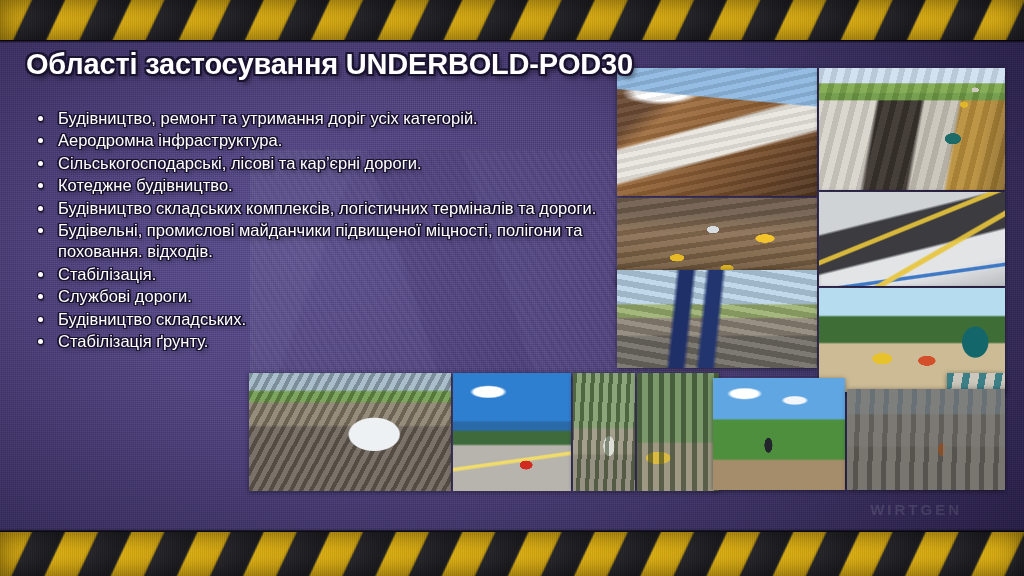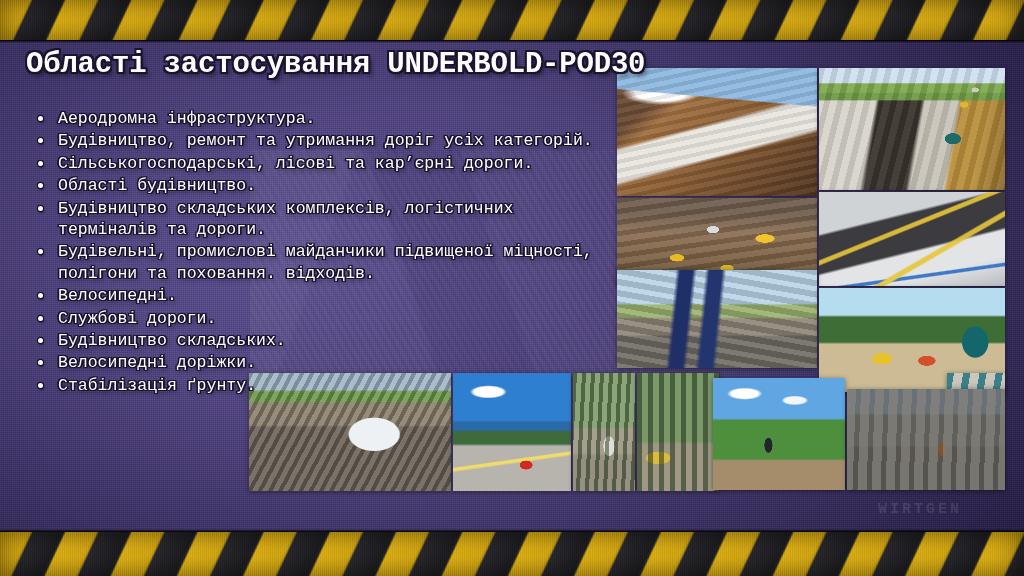--- a/index.html
+++ b/index.html
@@ -6,21 +6,20 @@
   * { margin:0; padding:0; box-sizing:border-box; }
   html,body{
     width:1024px; height:576px; overflow:hidden;
     background:#12121a;
     font-family:"Liberation Sans","DejaVu Sans",sans-serif;
   }
   .slide{
     position:relative; width:1024px; height:576px; overflow:hidden;
     background:
       radial-gradient(ellipse 900px 500px at 30% 45%, #574a8c 0%, #4a3d7a 40%, #3c3166 75%, #2e2551 100%);
-    font-family: Liberation Mono, monospace;
   }
 
   
   .fabric{
     position:absolute; inset:40px 0 44px 0;
     background-image:
       repeating-linear-gradient(0deg, rgba(255,255,255,.045) 0 1px, rgba(0,0,0,.035) 1px 2px),
       repeating-linear-gradient(90deg, rgba(255,255,255,.04) 0 1px, rgba(0,0,0,.03) 1px 2px);
     pointer-events:none; z-index:2;
   }
@@ -355,30 +354,29 @@
   <div class="photo p-piers">
       <div class="layer"></div>
     </div>
   <div class="photo p-viaduct">
       <div class="layer"></div>
     </div>
 
   <div class="title">Області застосування UNDERBOLD-POD30</div>
 
   <ul class="bullets">
+    <li>Будівництво, ремонт та утримання доріг усіх категорій.</li>
     <li>Аеродромна інфраструктура.</li>
-    <li>Будівництво, ремонт та утримання доріг усіх категорій.</li>
     <li>Сільськогосподарські, лісові та кар’єрні дороги.</li>
-    <li>Області будівництво.</li>
+    <li>Котеджне будівництво.</li>
     <li>Будівництво складських комплексів, логістичних терміналів та дороги.</li>
     <li>Будівельні, промислові майданчики підвищеної міцності, полігони та поховання. відходів.</li>
-    <li>Велосипедні.</li>
+    <li>Стабілізація.</li>
     <li>Службові дороги.</li>
     <li>Будівництво складських.</li>
-    <li>Велосипедні доріжки.</li>
     <li>Стабілізація ґрунту.</li>
   </ul>
 
   <div class="hazard hazard-top">
       <div class="grain"></div>
     </div>
   <div class="hazard-edge t"></div>
   <div class="hazard hazard-bottom">
       <div class="grain"></div>
     </div>

